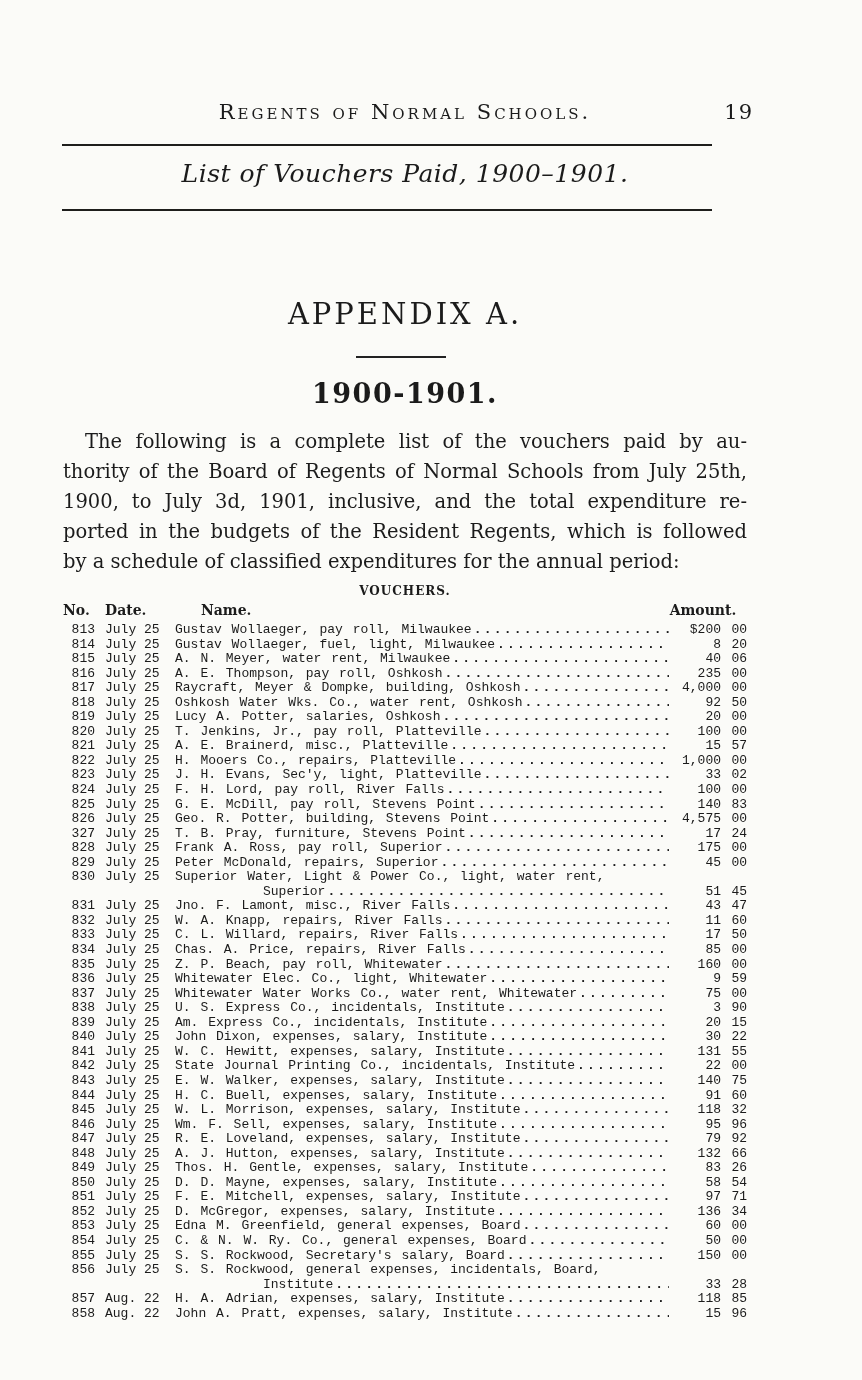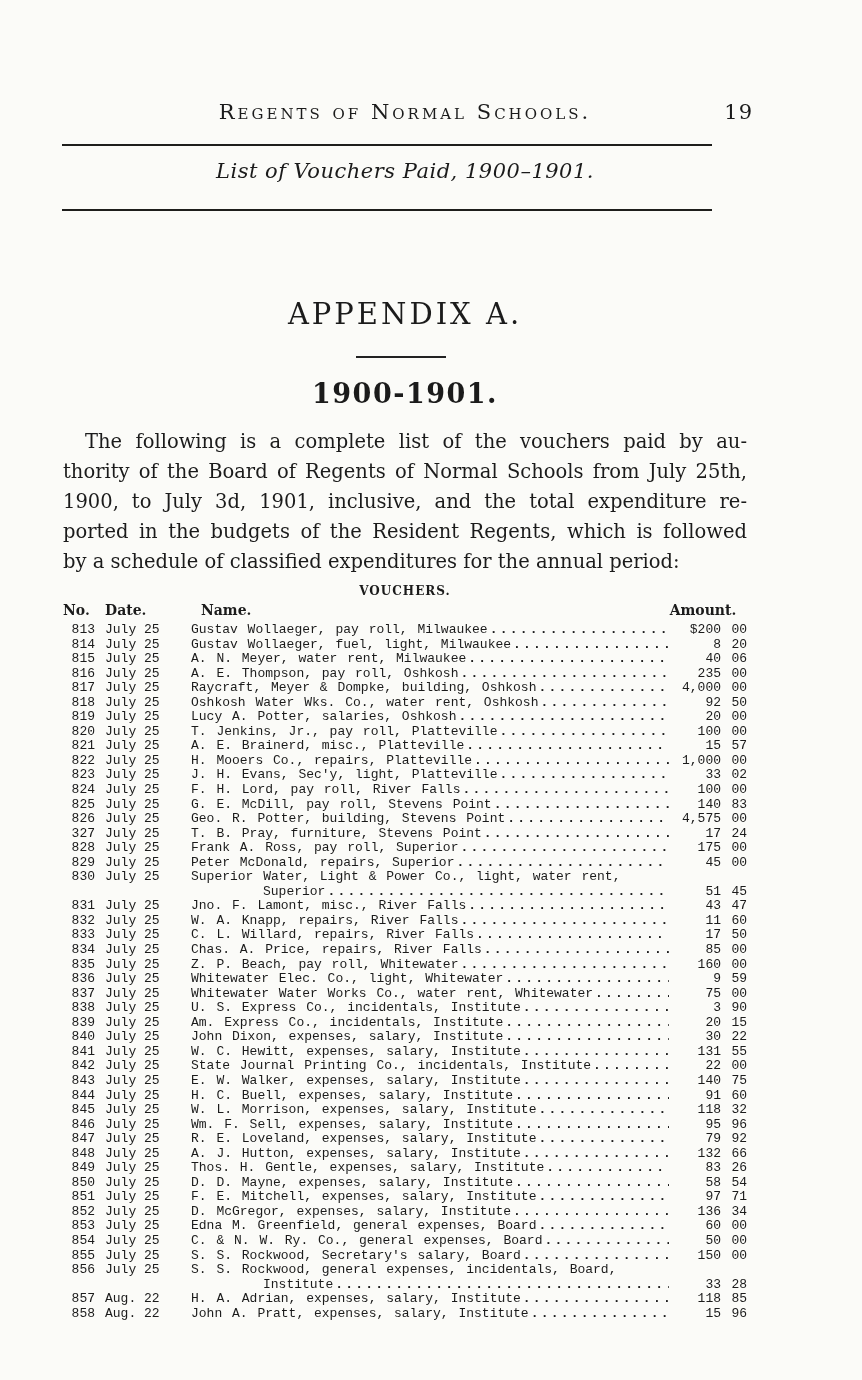--- a/index.html
+++ b/index.html
@@ -42,21 +42,21 @@
     font-size:21px; letter-spacing:3px;
   }
   .page-number { position:absolute; right:-6px; top:0; font-size:21px; letter-spacing:1px;margin-left:30px; }
 
   .rule { position:absolute; left:62px; width:650px; height:2px; background:#1e1e1c; }
   .rule-1 { top:144px; }
   .rule-2 { top:209px; }
 
   .subtitle {
     top:159px; text-align:center;
-    font-style:italic; font-size:21px; letter-spacing:0.5px;
+    font-style:italic; font-size:25px; letter-spacing:0.5px;
   }
 
   .appendix-title {
     top:297px; margin:0; text-align:center;
     font-size:29px; font-weight:400; letter-spacing:3px;
   }
   .short-rule { position:absolute; left:356px; top:356px; width:90px; height:2px; background:#222; }
 
   .period-heading {
     top:378px; margin:0; text-align:center;
@@ -73,21 +73,21 @@
   .col-head { top:602px; display:flex; font-size:14px; font-weight:700; }
   .ch-no   { width:32px; }
   .ch-date { width:58px; margin-left:10px; }
   .ch-name { flex:1; margin-left:14px; padding-left:24px; }
   .ch-amt  { width:96px; text-align:center; padding-left:8px; box-sizing:border-box; }
 
   .table-body { top:623px; font-size:13px;font-family:Liberation Mono, monospace; }
   .trow { display:flex; line-height:14.55px; white-space:nowrap; }
   .c-no   { width:32px; text-align:right; flex:none; }
   .c-date { width:58px; margin-left:10px; flex:none; }
-  .c-name { margin-left:28px; flex:none; word-spacing:2px; }
+  .c-name { margin-left:12px; flex:none; word-spacing:2px; }
   .c-name.indent { margin-left:100px; }
   .leader { flex:1 1 auto; min-width:0; overflow:hidden; padding-left:2px; }
   .leader::after {
     content:"........................................................................................................................";
     letter-spacing:2.2px; font-weight:700;
   }
   .leader.noleader::after { content:""; }
   .c-amt   { width:52px; text-align:right; flex:none; }
   .c-cents { width:26px; text-align:right; flex:none; }
 </style>

